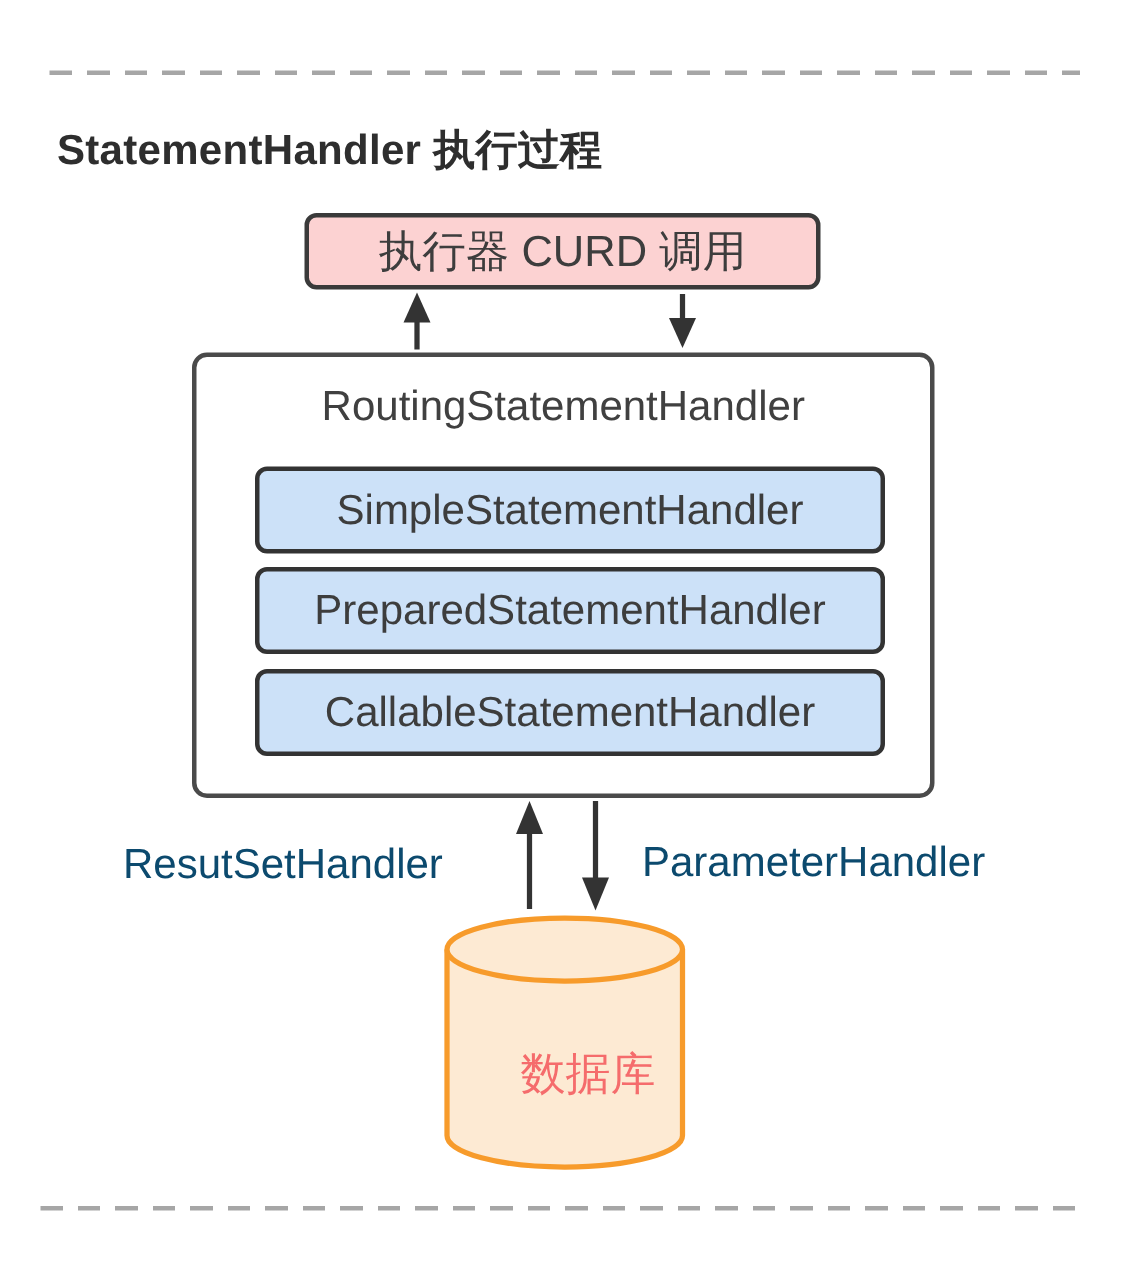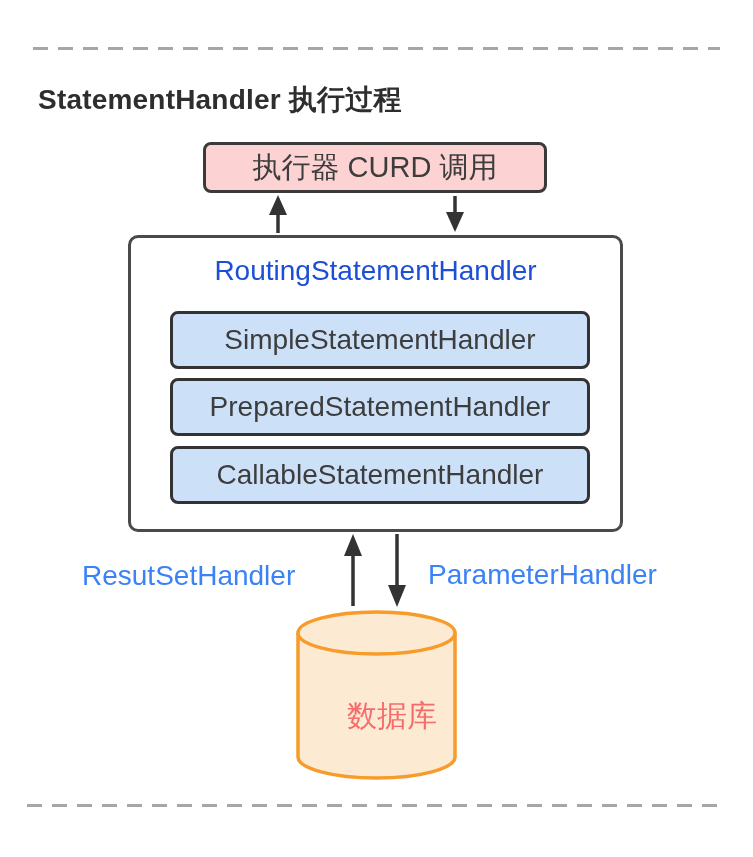--- a/index.html
+++ b/index.html
@@ -12,31 +12,31 @@
   .dash-bottom{left:27px;top:804px;width:696px;}
 
   .diagram-title{position:absolute;left:38px;top:81px;font-size:28px;font-weight:700;color:#2e2e2e;letter-spacing:0.2px;}
 
   .executor-box{position:absolute;left:203px;top:142px;width:344px;height:51px;box-sizing:border-box;
     background:#fcd2d2;border:3px solid #3a3a3a;border-radius:8px;
     display:flex;align-items:center;justify-content:center;font-size:29px;color:#3d3d3d;}
 
   .router-box{position:absolute;left:128px;top:235px;width:495px;height:297px;box-sizing:border-box;
     background:#ffffff;border:3px solid #4a4a4a;border-radius:10px;}
-  .router-title{position:absolute;left:0;top:17px;width:100%;text-align:center;font-size:28px;color:#1d4ed8;}
+  .router-title{position:absolute;left:0;top:17px;width:100%;text-align:center;font-size:28px;color:#404040;}
   .handler-box{position:absolute;left:39px;width:420px;height:58px;box-sizing:border-box;
     background:#cce1f8;border:3px solid #333333;border-radius:8px;
     display:flex;align-items:center;justify-content:center;font-size:28px;color:#3d3d3d;}
   .handler-0{top:73px;}
   .handler-1{top:140px;}
   .handler-2{top:208px;}
 
   .svg-layer{position:absolute;left:0;top:0;width:753px;height:857px;pointer-events:none;}
 
-  .side-label{position:absolute;font-size:28px;color:#3b82f6;white-space:nowrap;}
+  .side-label{position:absolute;font-size:28px;color:#0c4a6e;white-space:nowrap;}
   .label-left{left:82px;top:560px;}
   .label-right{left:428px;top:559px;}
 
   .db-label{position:absolute;left:301px;top:696px;width:152px;text-align:center;
     font-size:30px;color:#f56c6c;padding-left:15px;}
 </style>
 </head>
 <body>
 
 <div class="canvas">

